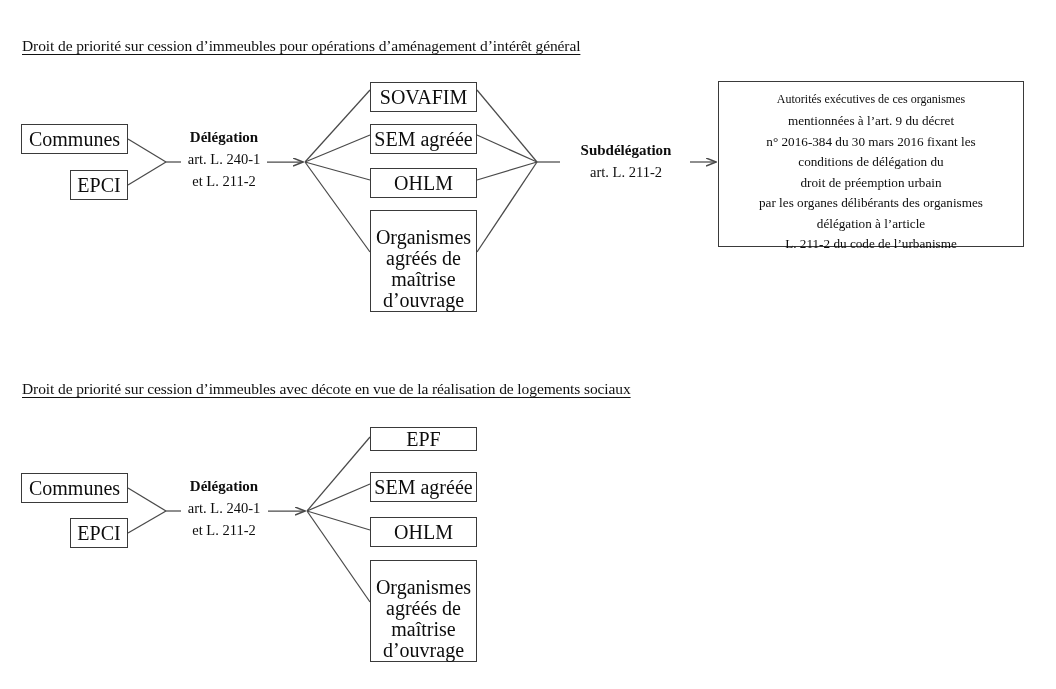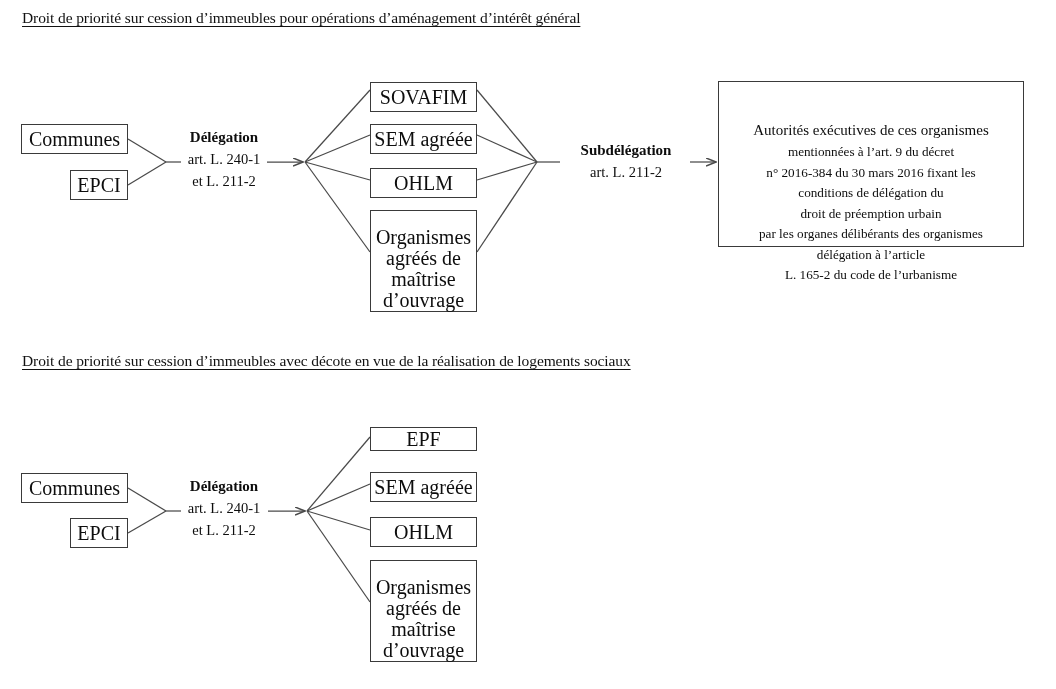--- a/index.html
+++ b/index.html
@@ -32,20 +32,21 @@
   
   .section-title {
     position: absolute;
     font-size: 15.5px;
     line-height: 18px;
     letter-spacing: -0.1px;
     text-decoration: underline;
     text-underline-offset: 3px;
     white-space: nowrap;
     color: #111;
+    margin-top: 28px;
   }
   #title-1 { left: 22px; top: 9px; }
   #title-2 { left: 22px; top: 352px; }
 
   
   .node {
     position: absolute;
     border: 1.3px solid #3a3a3a;
     background: #ffffff;
     box-sizing: border-box;
@@ -84,24 +85,23 @@
     position: absolute;
     border: 1.3px solid #3a3a3a;
     background: #ffffff;
     box-sizing: border-box;
     text-align: center;
     padding: 6px 8px 8px 8px;
     color: #0d0d0d;
   }
   .textbox .lead {
     display: block;
-    font-size: 15px;
+    font-size: 12px;
     line-height: 22px;
     margin-bottom: 1px;
-    margin-top: 31px;
   }
   .textbox .ln {
     display: block;
     font-size: 13.2px;
     line-height: 20.5px;
   }
 </style>
 </head>
 <body>
 
@@ -192,21 +192,21 @@
   </div>
 
   <div class="textbox" style="left:718px; top:81px; width:306px; height:166px;">
     <span class="lead">Autorités exécutives  de ces organismes</span>
     <span class="ln">mentionnées à l’art. 9 du décret</span>
     <span class="ln">n° 2016-384 du 30 mars 2016 fixant les</span>
     <span class="ln">conditions de délégation du</span>
     <span class="ln">droit de préemption urbain</span>
     <span class="ln">par les organes délibérants des organismes</span>
     <span class="ln">délégation à l’article</span>
-    <span class="ln">L. 165-2 du code de l’urbanisme</span>
+    <span class="ln">L. 211-2 du code de l’urbanisme</span>
   </div>
 
   <div class="section-title" id="title-2">Droit de priorité sur cession d’immeubles avec décote en vue de la réalisation de logements sociaux</div>
 
   <div class="node" style="left:21px; top:473px; width:107px; height:30px;">
     <span class="ln">Communes</span>
   </div>
 
   <div class="node" style="left:70px; top:518px; width:58px; height:30px;">
     <span class="ln">EPCI</span>

